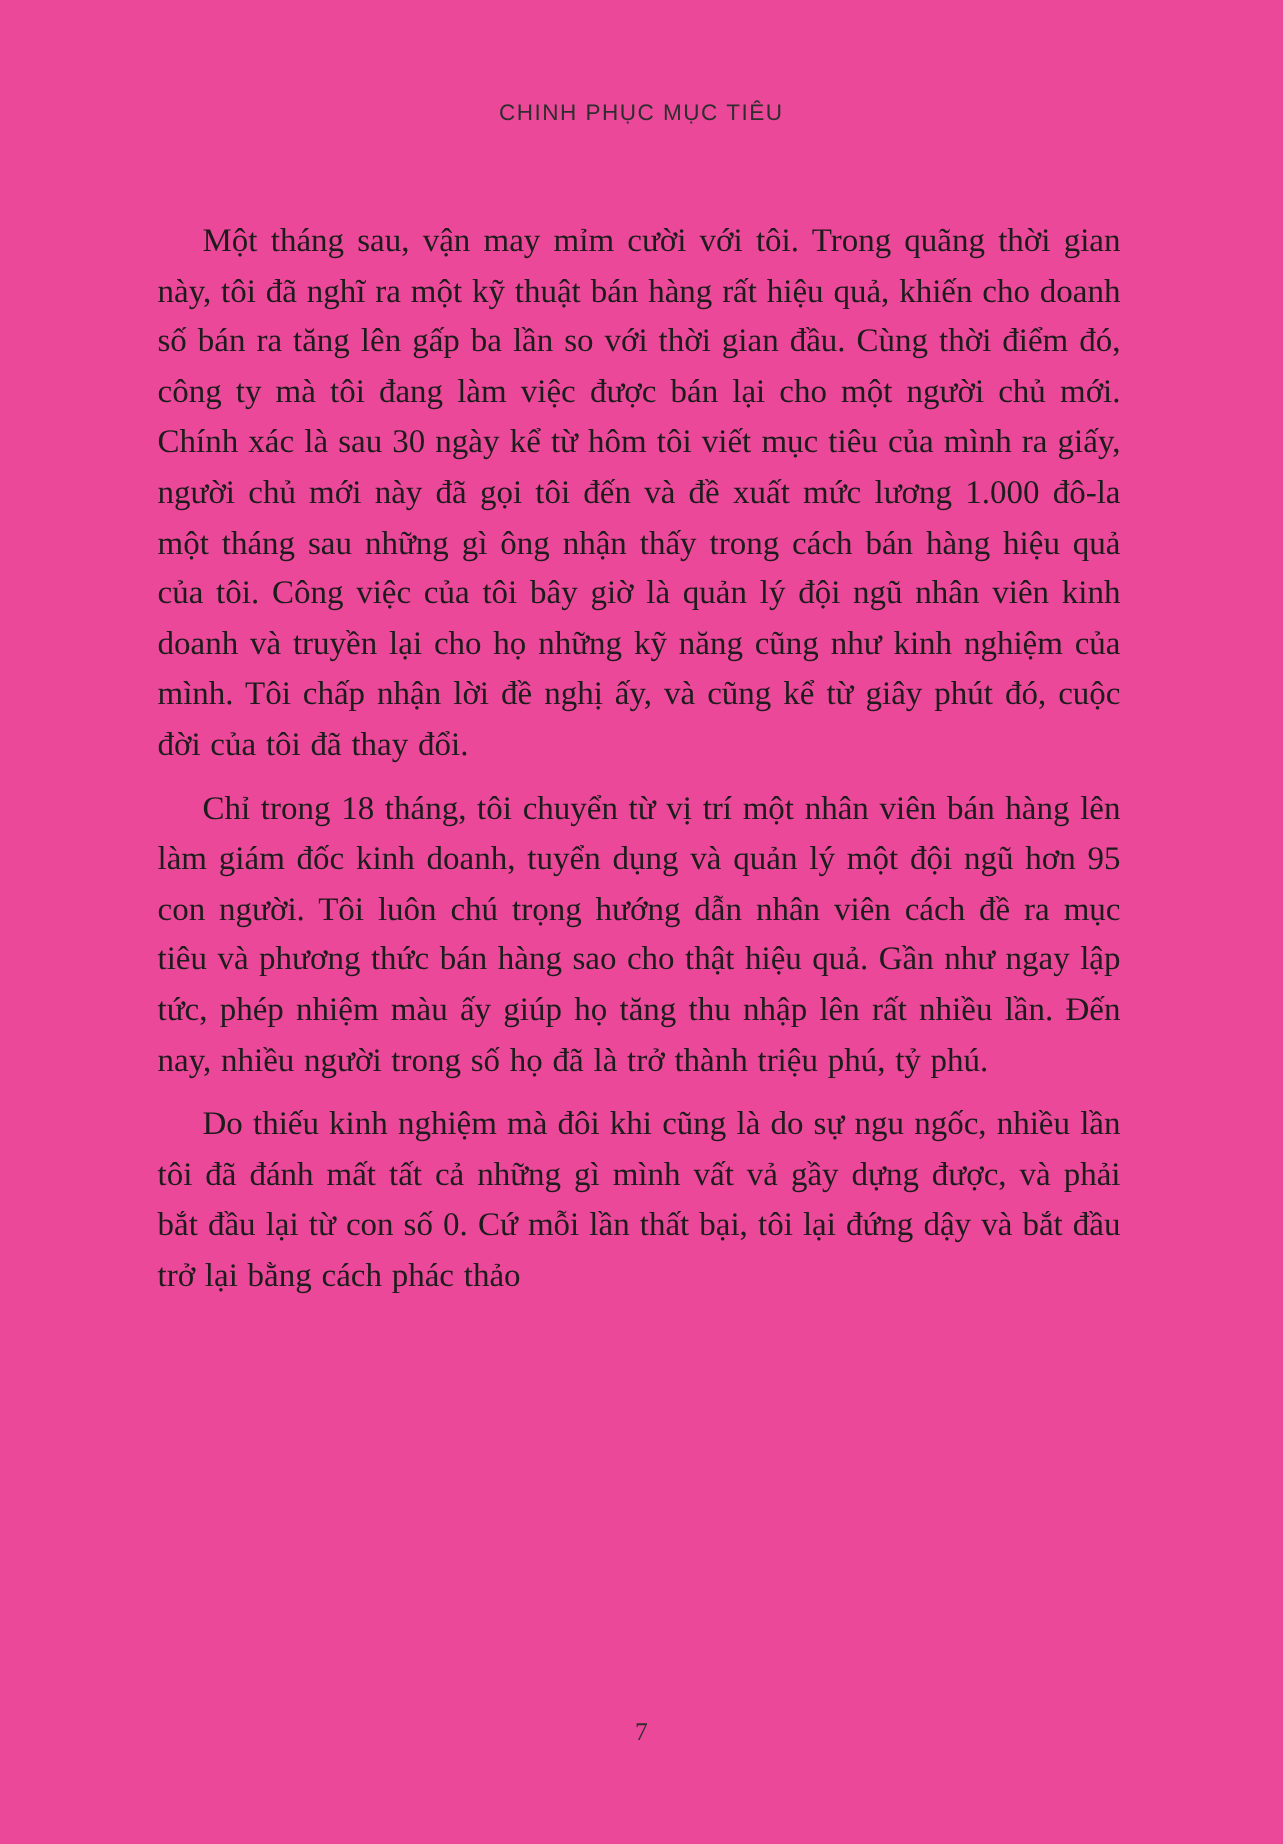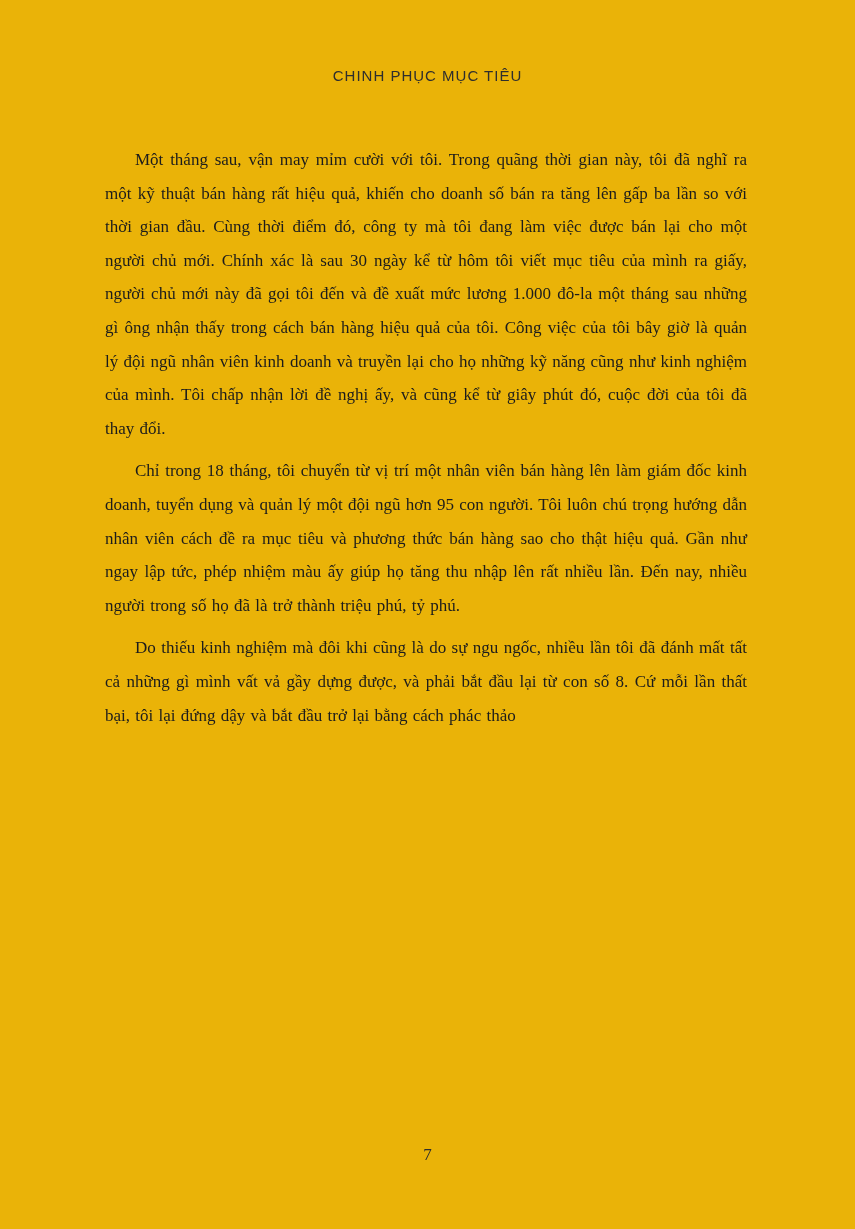--- a/index.html
+++ b/index.html
@@ -4,21 +4,21 @@
 <style>
   html, body {
     margin: 0;
     padding: 0;
     background: #ffffff;
   }
   .page {
     position: relative;
     width: 855px;
     height: 1229px;
-    background: #eab308;
+    background: #ec4899;
     overflow: hidden;
     box-sizing: border-box;
     color: #1c1c1c;
   }
   .running-head {
     position: absolute;
     top: 67px;
     left: 0;
     right: 0;
     text-align: center;
@@ -27,21 +27,21 @@
     font-weight: 400;
     letter-spacing: 1px;
     color: #2e2e2e;
   }
   .text-block {
     position: absolute;
     top: 143px;
     left: 105px;
     width: 642px;
     font-family: "Liberation Serif", "DejaVu Serif", serif;
-    font-size: 17px;
+    font-size: 22px;
     color: #1c1c1c;
   }
   .body-para {
     margin: 0 0 9px 0;
     line-height: 33.6px;
     text-align: justify;
     text-indent: 30px;
     word-spacing: 1px;
   }
   .page-number {
@@ -58,18 +58,18 @@
 </head>
 <body>
 
 <div class="page">
 
   <div class="running-head">CHINH PHỤC MỤC TIÊU</div>
 
   <div class="text-block">
     <p class="body-para">Một tháng sau, vận may mỉm cười với tôi. Trong quãng thời gian này, tôi đã nghĩ ra một kỹ thuật bán hàng rất hiệu quả, khiến cho doanh số bán ra tăng lên gấp ba lần so với thời gian đầu. Cùng thời điểm đó, công ty mà tôi đang làm việc được bán lại cho một người chủ mới. Chính xác là sau 30 ngày kể từ hôm tôi viết mục tiêu của mình ra giấy, người chủ mới này đã gọi tôi đến và đề xuất mức lương 1.000 đô-la một tháng sau những gì ông nhận thấy trong cách bán hàng hiệu quả của tôi. Công việc của tôi bây giờ là quản lý đội ngũ nhân viên kinh doanh và truyền lại cho họ những kỹ năng cũng như kinh nghiệm của mình. Tôi chấp nhận lời đề nghị ấy, và cũng kể từ giây phút đó, cuộc đời của tôi đã thay đổi.</p>
     <p class="body-para">Chỉ trong 18 tháng, tôi chuyển từ vị trí một nhân viên bán hàng lên làm giám đốc kinh doanh, tuyển dụng và quản lý một đội ngũ hơn 95 con người. Tôi luôn chú trọng hướng dẫn nhân viên cách đề ra mục tiêu và phương thức bán hàng sao cho thật hiệu quả. Gần như ngay lập tức, phép nhiệm màu ấy giúp họ tăng thu nhập lên rất nhiều lần. Đến nay, nhiều người trong số họ đã là trở thành triệu phú, tỷ phú.</p>
-    <p class="body-para">Do thiếu kinh nghiệm mà đôi khi cũng là do sự ngu ngốc, nhiều lần tôi đã đánh mất tất cả những gì mình vất vả gầy dựng được, và phải bắt đầu lại từ con số 8. Cứ mỗi lần thất bại, tôi lại đứng dậy và bắt đầu trở lại bằng cách phác thảo</p>
+    <p class="body-para">Do thiếu kinh nghiệm mà đôi khi cũng là do sự ngu ngốc, nhiều lần tôi đã đánh mất tất cả những gì mình vất vả gầy dựng được, và phải bắt đầu lại từ con số 0. Cứ mỗi lần thất bại, tôi lại đứng dậy và bắt đầu trở lại bằng cách phác thảo</p>
   </div>
 
   <div class="page-number">7</div>
 
 </div>
 
 </body></html>

